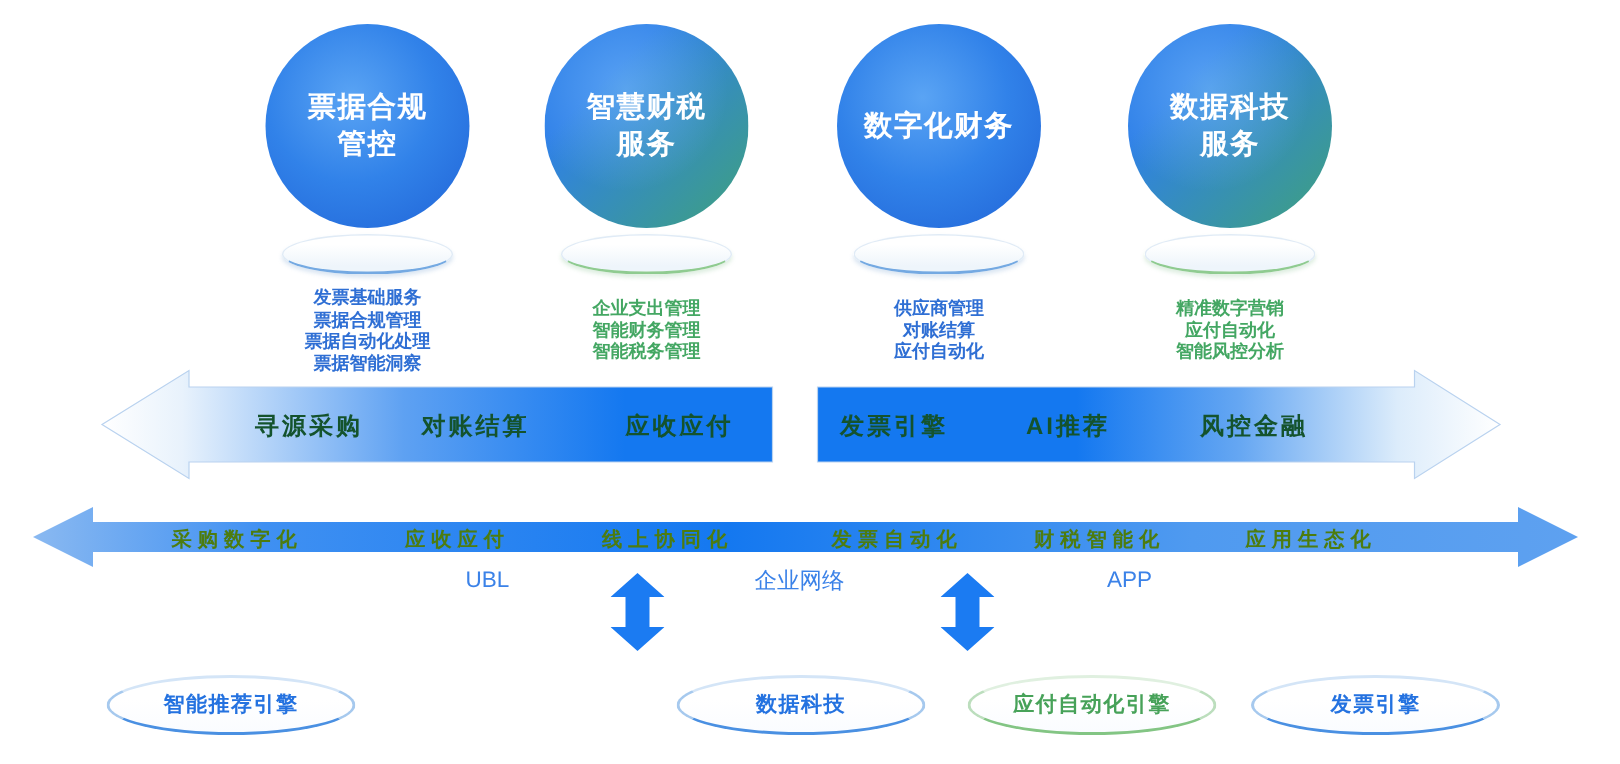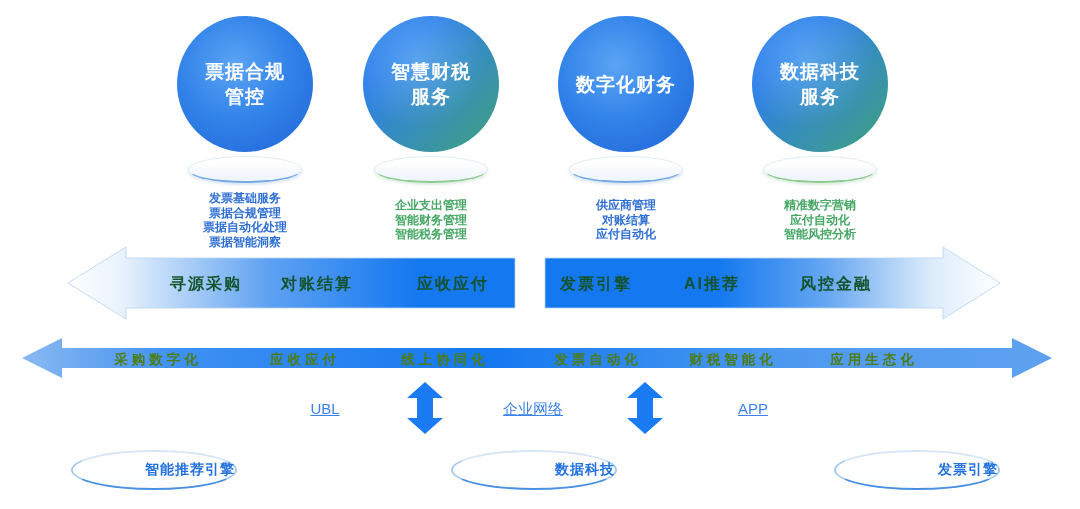--- a/index.html
+++ b/index.html
@@ -36,27 +36,27 @@
 
   
   .band-svg { position:absolute; left:0; top:240px; }
   .flow-svg { position:absolute; left:0; top:330px; }
   .band-label { position:absolute; top:274px; transform:translateX(-50%); white-space:nowrap;
                 color:#14532d; font-weight:bold; font-size:16px; letter-spacing:2px; }
   .flow-label { position:absolute; top:351px; transform:translateX(-50%); white-space:nowrap;
                 color:#4d7c0f; font-weight:bold; font-size:13.5px; letter-spacing:4px; }
 
   
-  .mid-label { position:absolute; top:400px; transform:translateX(-50%); white-space:nowrap;
-               color:#3b82e8; font-size:15px;text-decoration:underline; }
+  .mid-label { position:absolute; top:378px; transform:translateX(-50%); white-space:nowrap;
+               color:#3b82e8; font-size:15px; }
   .v-arrow { position:absolute; top:382px; }
 
   
   .engine { position:absolute; top:450px; width:166px; height:40px; transform:translateX(-50%);
-            border-radius:50%; display:flex; align-items:center; justify-content:flex-end;
+            border-radius:50%; display:flex; align-items:center; justify-content:center;
             background: linear-gradient(180deg, #ffffff 40%, #fafcff 100%); box-sizing:border-box; }
   .engine.blue  { border:2px solid #a6c9ee; border-top-color:#d4e5f7; border-bottom-color:#4a90e2; }
   .engine.green { border:2px solid #bcdebd; border-top-color:#e0f0e0; border-bottom-color:#83c584; }
   .engine .lbl { font-weight:bold; font-size:14px; letter-spacing:1px; white-space:nowrap; }
   .engine.blue  .lbl { color:#2472e0; }
   .engine.green .lbl { color:#47a259; }
 </style>
 </head>
 <body>
 
@@ -177,17 +177,20 @@
     <polygon points="18,0 36,16 26,16 26,36 36,36 18,52 0,36 10,36 10,16 0,16" fill="#1b7bf2"></polygon>
   </svg>
   <span class="mid-label" style="left:753px">APP</span>
 
   <div class="engine blue" style="left:154px">
     <span class="lbl">智能推荐引擎</span>
   </div>
   <div class="engine blue" style="left:534px">
     <span class="lbl">数据科技</span>
   </div>
+  <div class="engine green" style="left:728px">
+    <span class="lbl">应付自动化引擎</span>
+  </div>
   <div class="engine blue" style="left:917px">
     <span class="lbl">发票引擎</span>
   </div>
 
 </div>
 
 </body></html>

